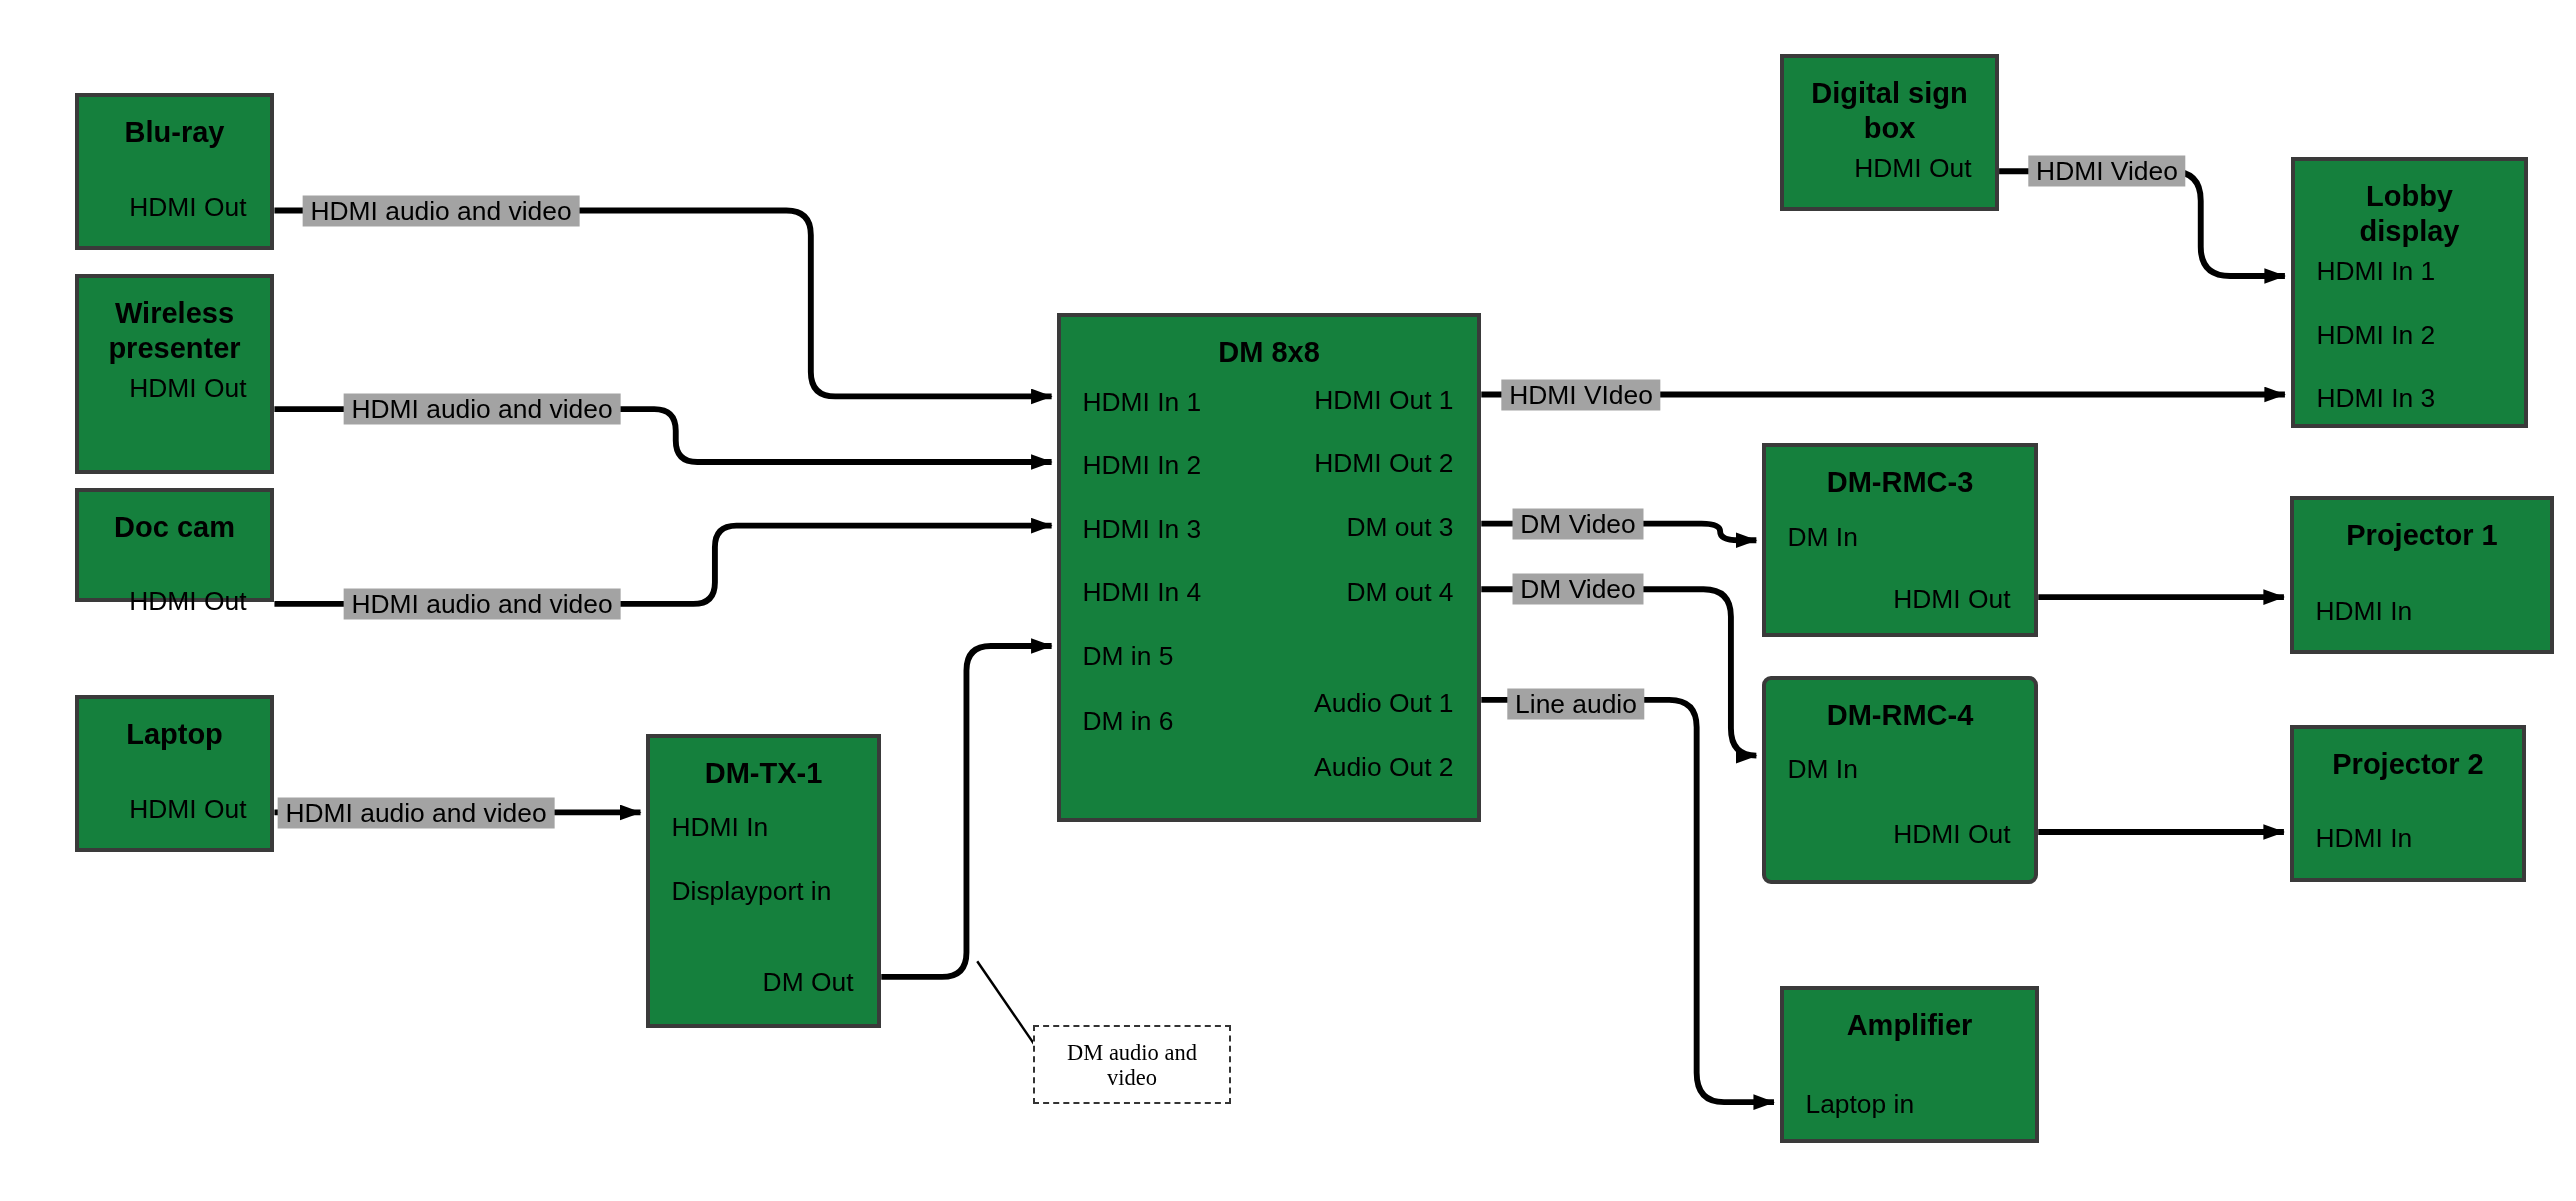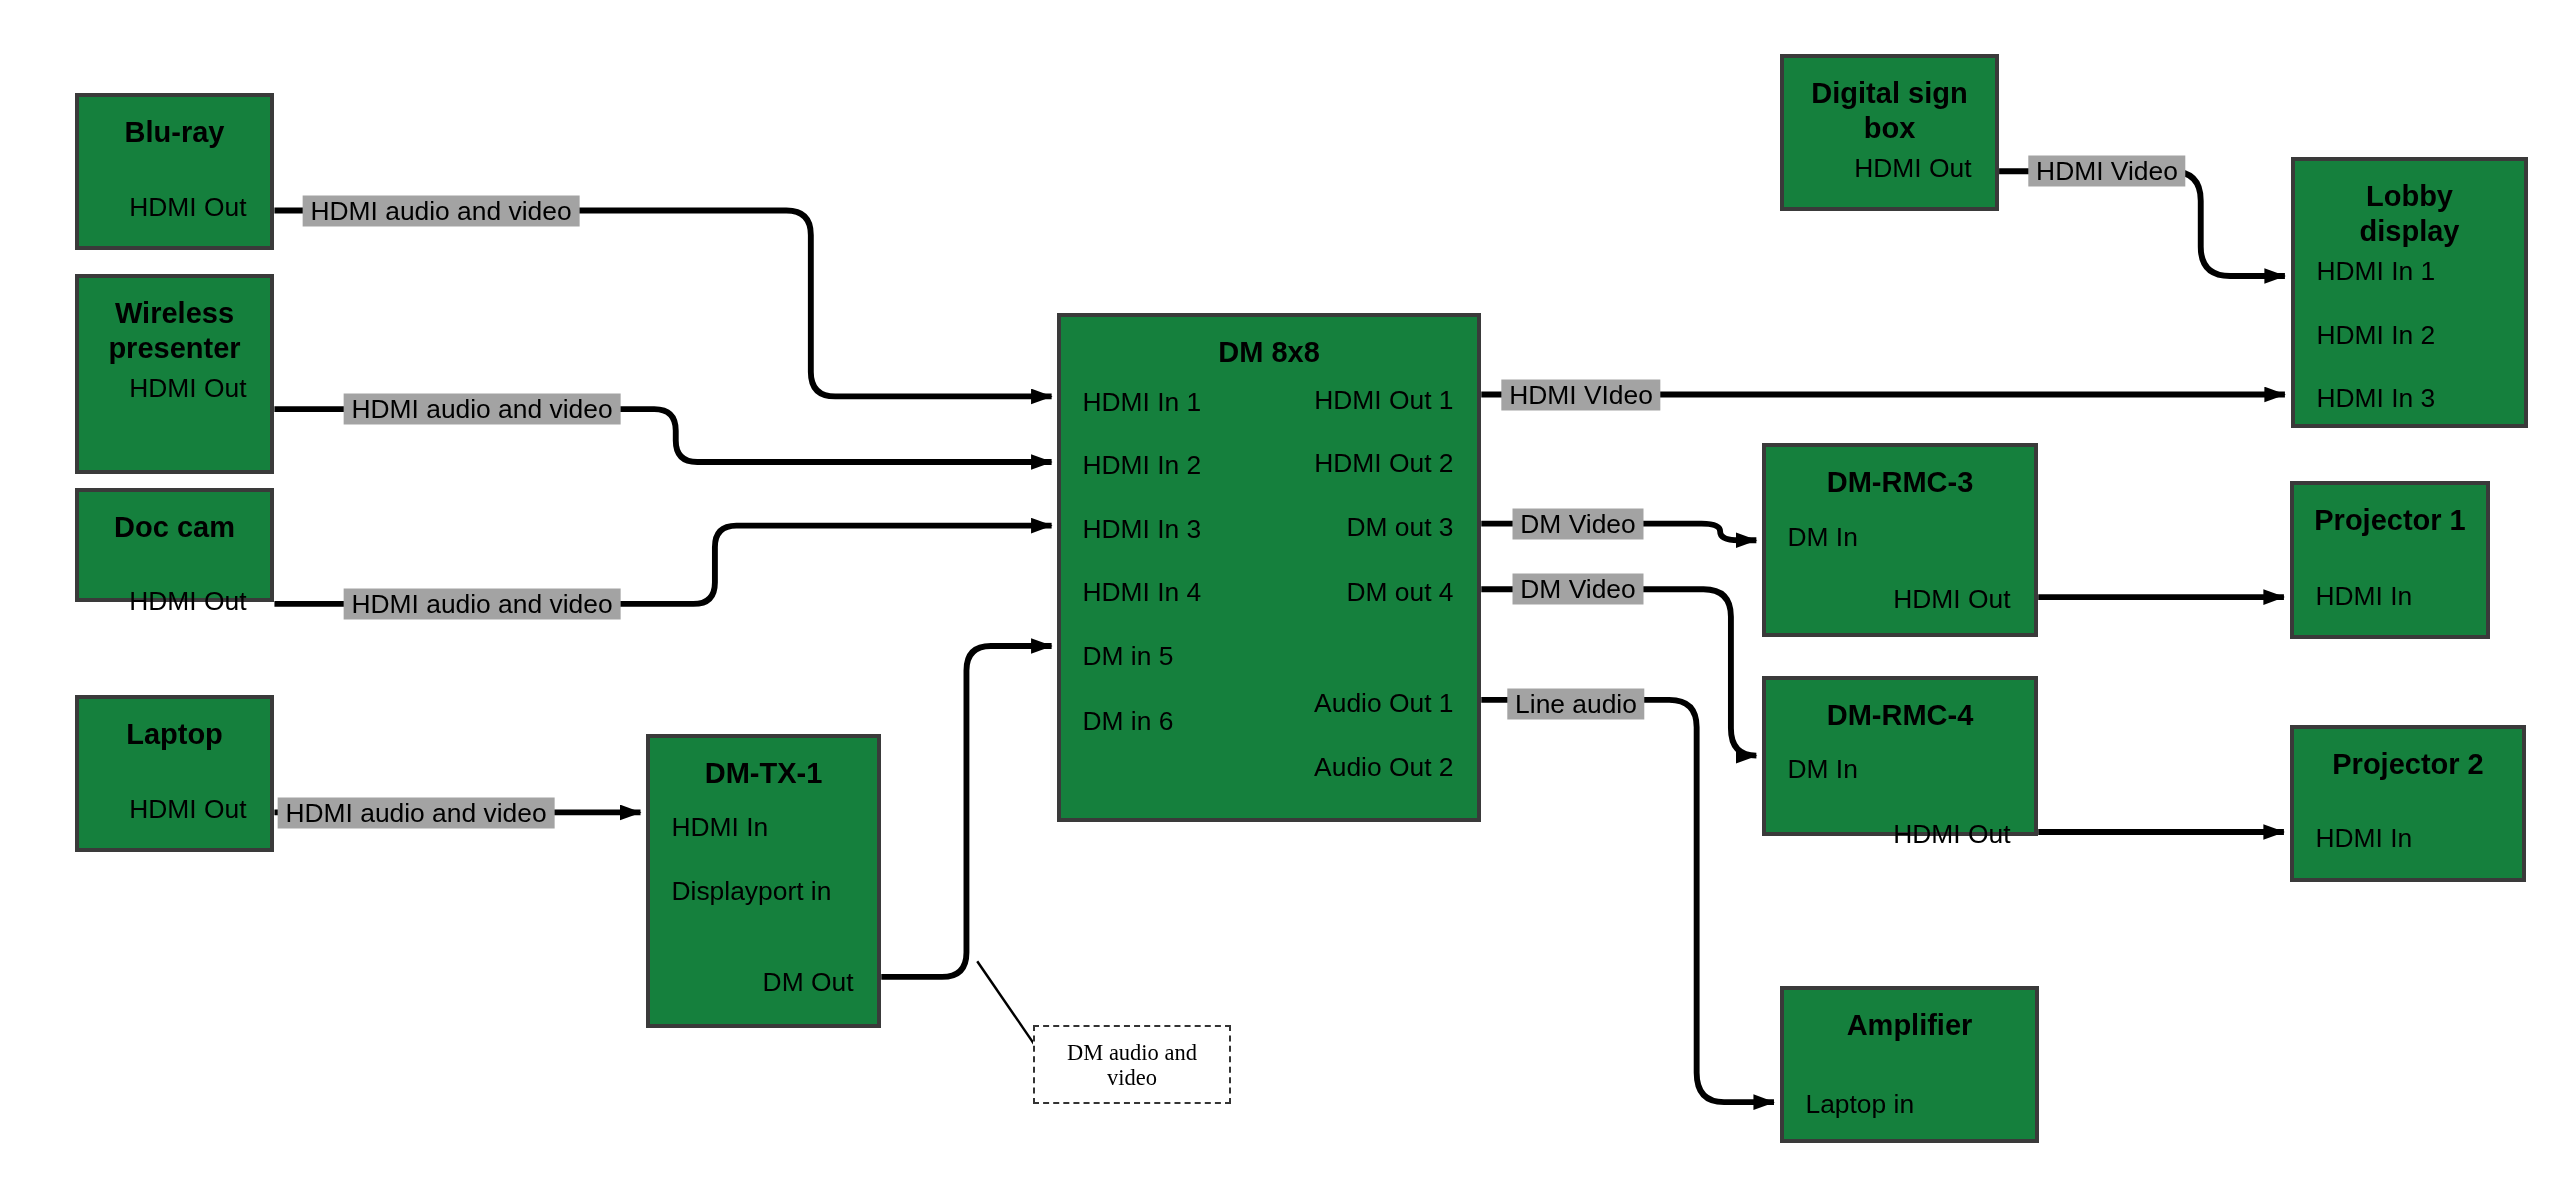--- a/index.html
+++ b/index.html
@@ -17,22 +17,22 @@
   
   .n-bluray  {left:75px;  top:93px;  width:199px; height:157px;}
   .n-wireless{left:75px;  top:274px; width:199px; height:200px;}
   .n-doccam  {left:75px;  top:488px; width:199px; height:114px;}
   .n-laptop  {left:75px;  top:695px; width:199px; height:157px;}
   .n-dmtx1   {left:646px; top:734px; width:235px; height:294px;}
   .n-dm8x8   {left:1057px;top:313px; width:424px; height:509px;}
   .n-digital {left:1780px;top:54px;  width:219px; height:157px;}
   .n-lobby   {left:2291px;top:157px; width:237px; height:271px;}
   .n-rmc3    {left:1762px;top:443px; width:276px; height:194px;}
-  .n-proj1   {left:2290px;top:481px; width:200px; height:158px;}
-  .n-rmc4    {left:1762px;top:676px; width:276px; height:160px;}
+  .n-proj1   {left:2290px;top:496px; width:264px; height:158px;}
+  .n-rmc4    {left:1762px;top:676px; width:276px; height:208px;border-radius:9px;}
   .n-proj2   {left:2290px;top:725px; width:236px; height:157px;}
   .n-amp     {left:1780px;top:986px;width:259px; height:157px;}
   .n-digital .title{padding:0 21.5px;}
   .n-lobby   .title{padding:0 55px;}
 
   .edge-label{position:absolute;transform:translate(-50%,-50%);
               background:#a3a3a3;padding:0 7.8px;font-size:26.4px;line-height:31px;white-space:nowrap;}
 
   .note{position:absolute;left:1033px;top:1025px;width:198px;height:79px;box-sizing:border-box;
         border:2px dashed #333;background:#fff;display:flex;align-items:center;justify-content:center;

